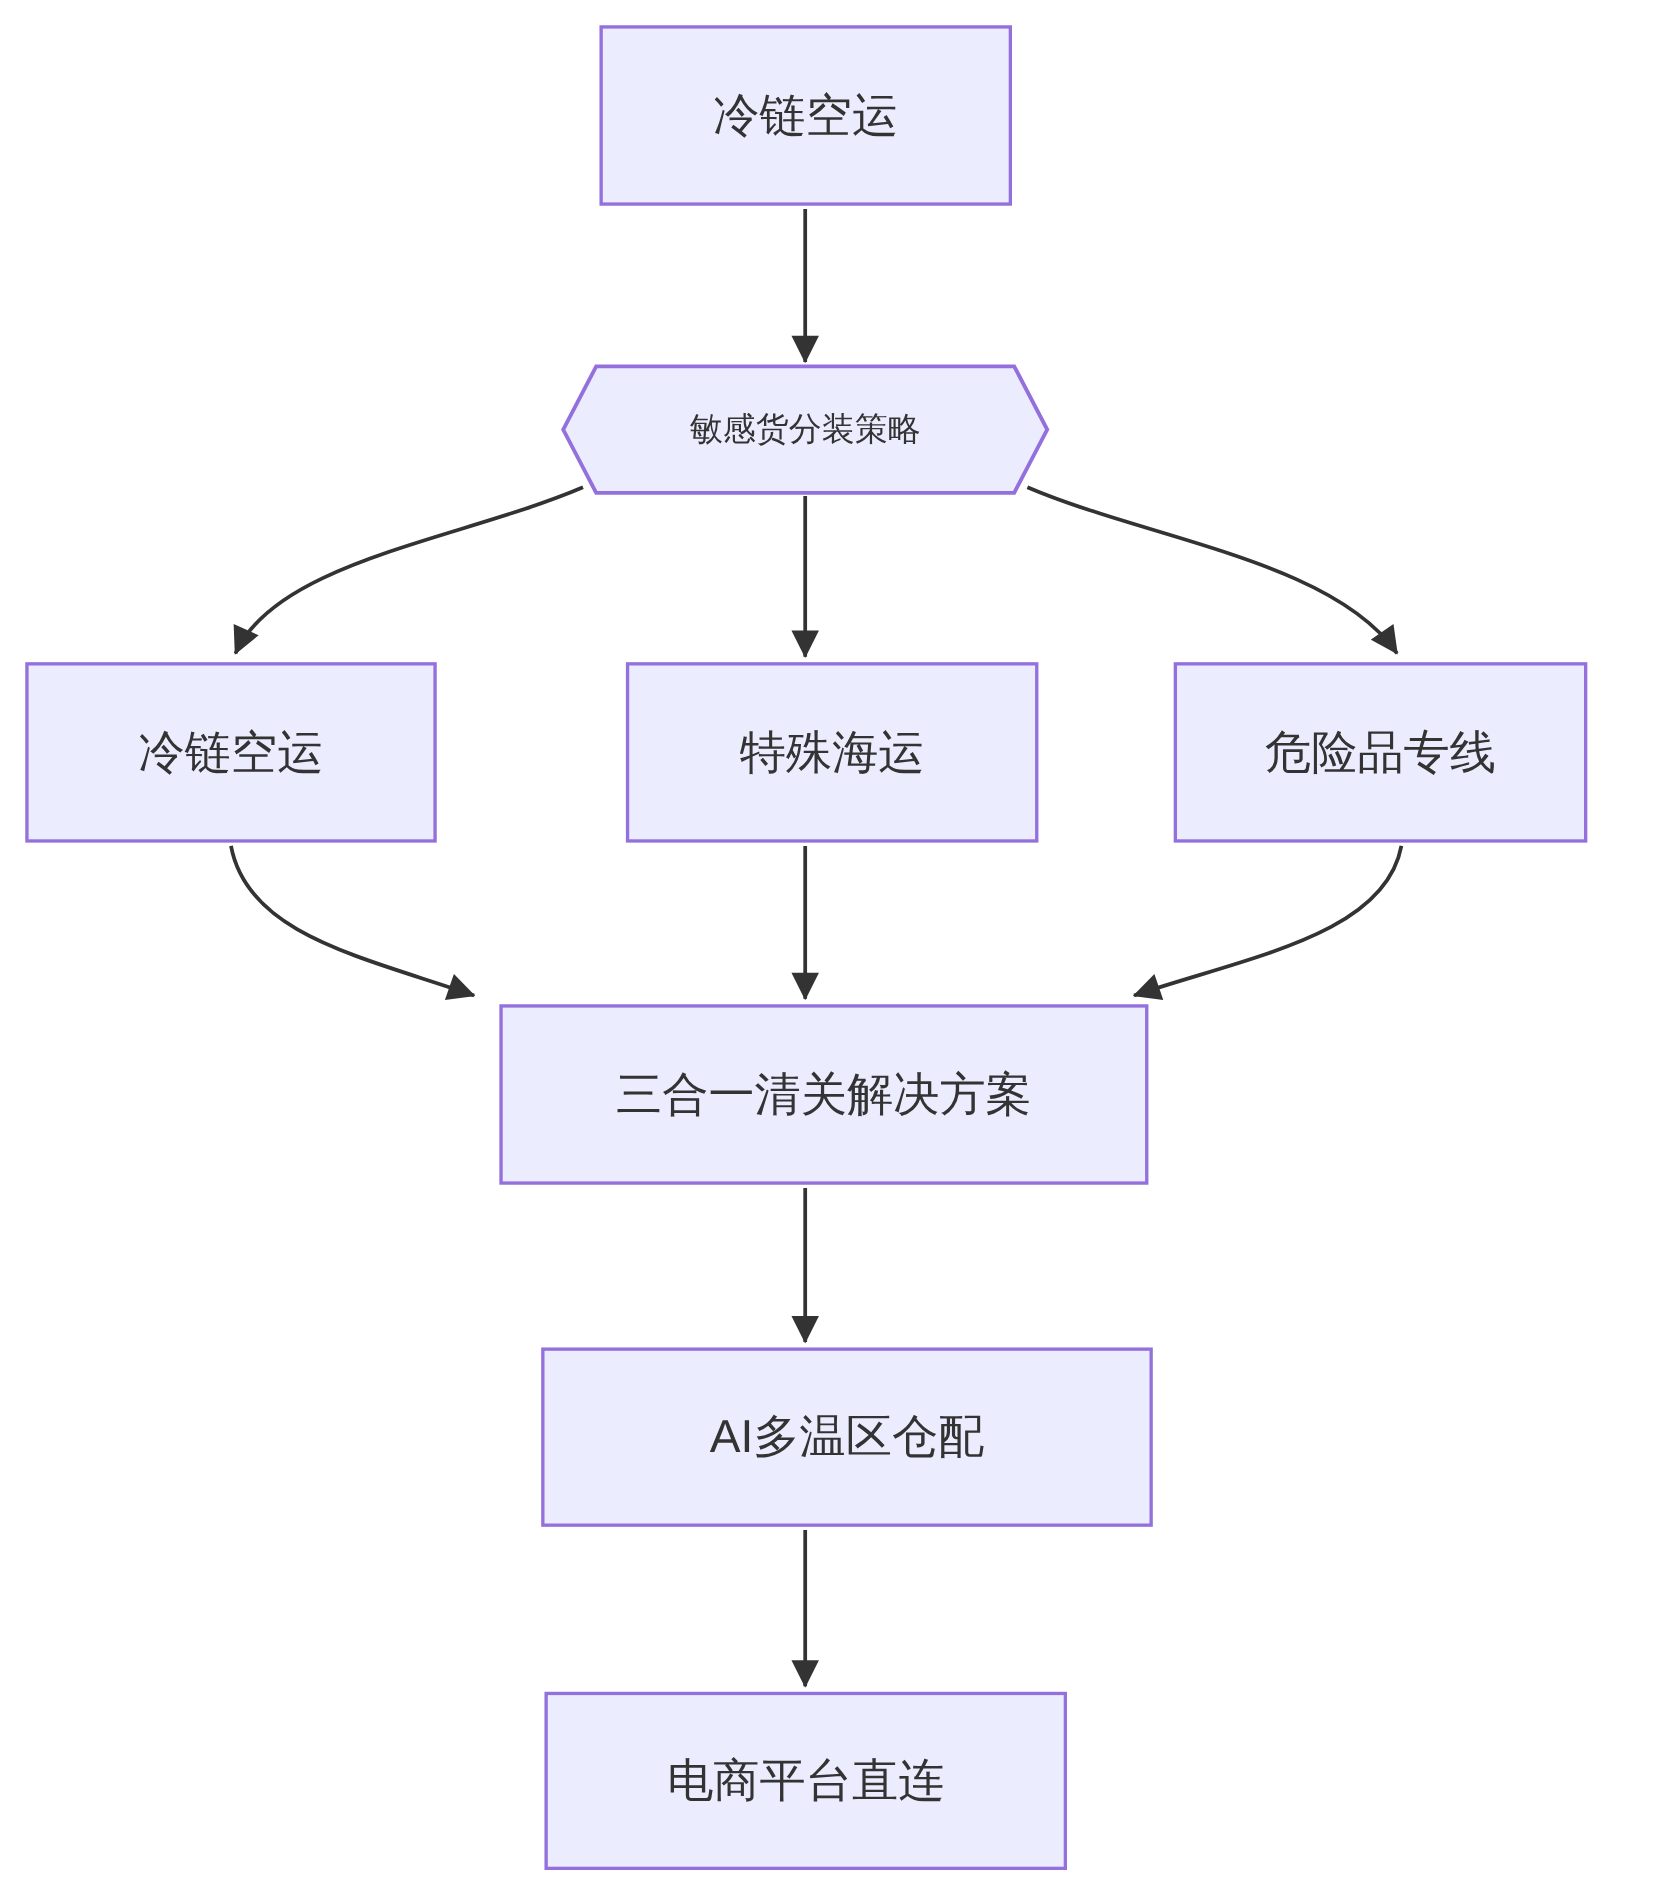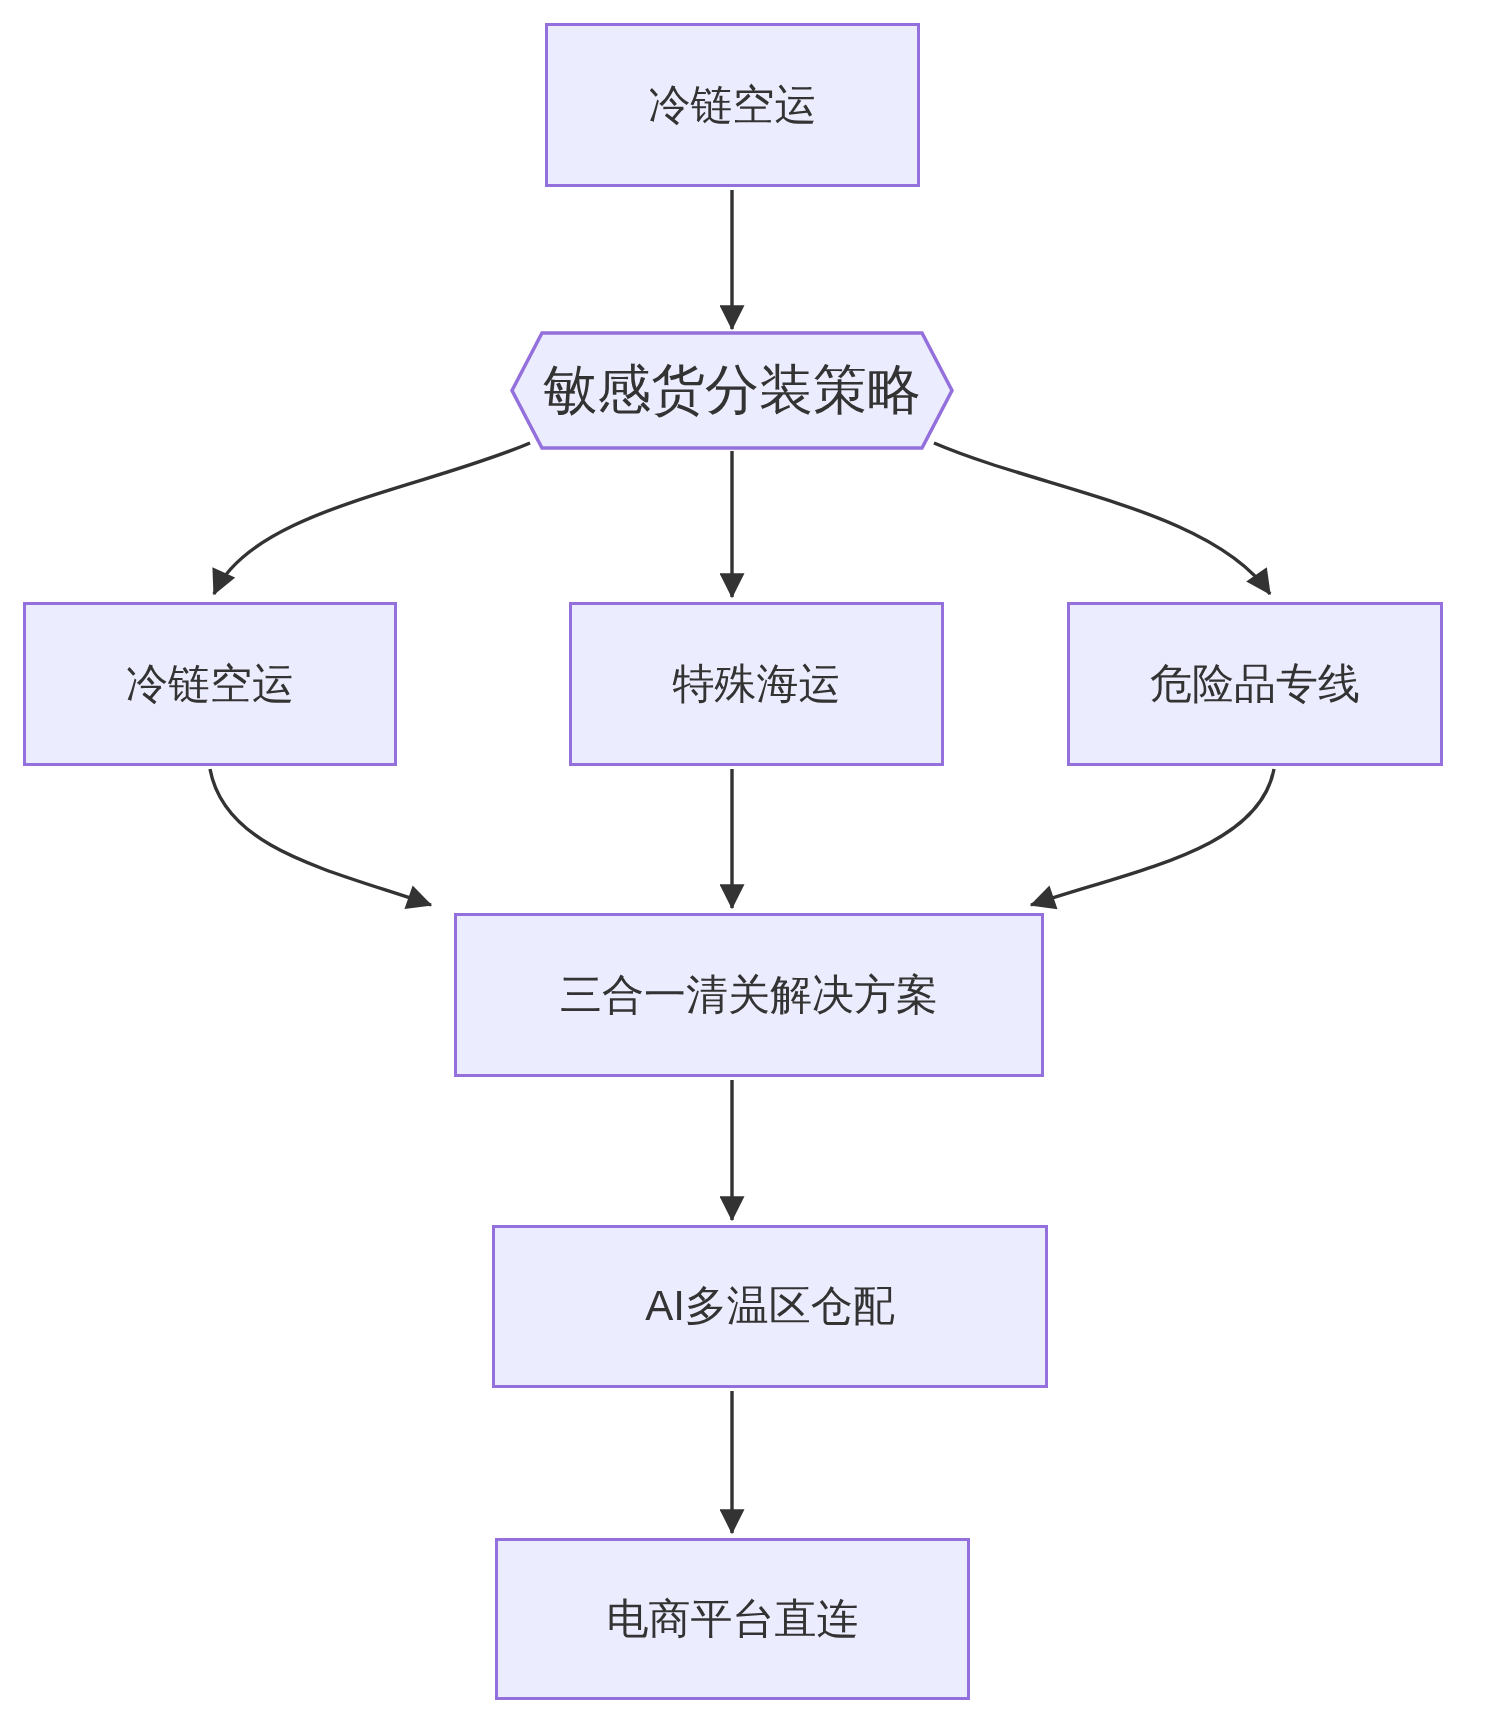--- a/index.html
+++ b/index.html
@@ -32,21 +32,21 @@
     display: flex;
     align-items: center;
     justify-content: center;
     text-align: center;
     white-space: nowrap;
   }
   .hex-label {
     position: absolute;
     box-sizing: border-box;
     color: #333333;
-    font-size: 54px;
+    font-size: 30px;
     display: flex;
     align-items: center;
     justify-content: center;
     text-align: center;
     white-space: nowrap;
     background: transparent;
   }
   .edge {
     stroke: #333333;
     stroke-width: 3.4;

